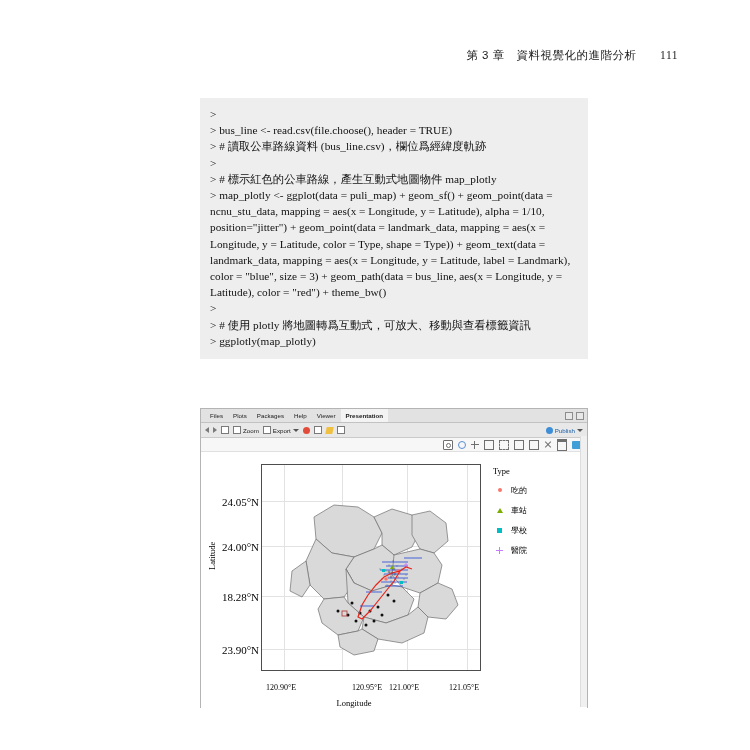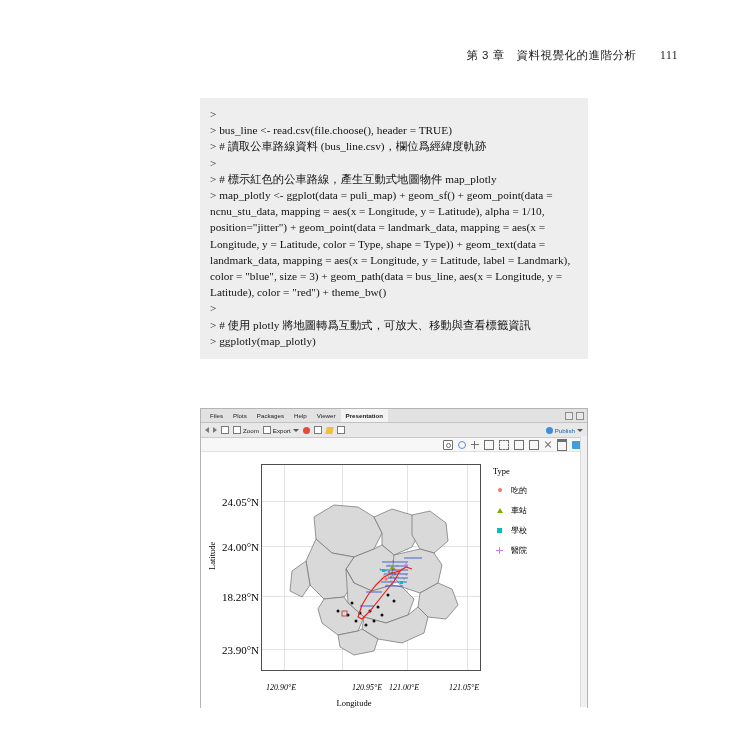--- a/index.html
+++ b/index.html
@@ -268,21 +268,20 @@
     bottom: 16px;
     height: 12px;
   }
   .xtick {
     position: absolute;
     font-family: "Liberation Serif", serif;
     font-size: 8px;
     color: #000;
     white-space: nowrap;
     transform: translateX(-50%);
-    font-style: italic;
   }
   .panel {
     position: absolute;
     left: 60px;
     top: 12px;
     width: 218px;
     height: 205px;
     background: #ffffff;
     border: 1px solid #4d4d4d;
     overflow: hidden;

